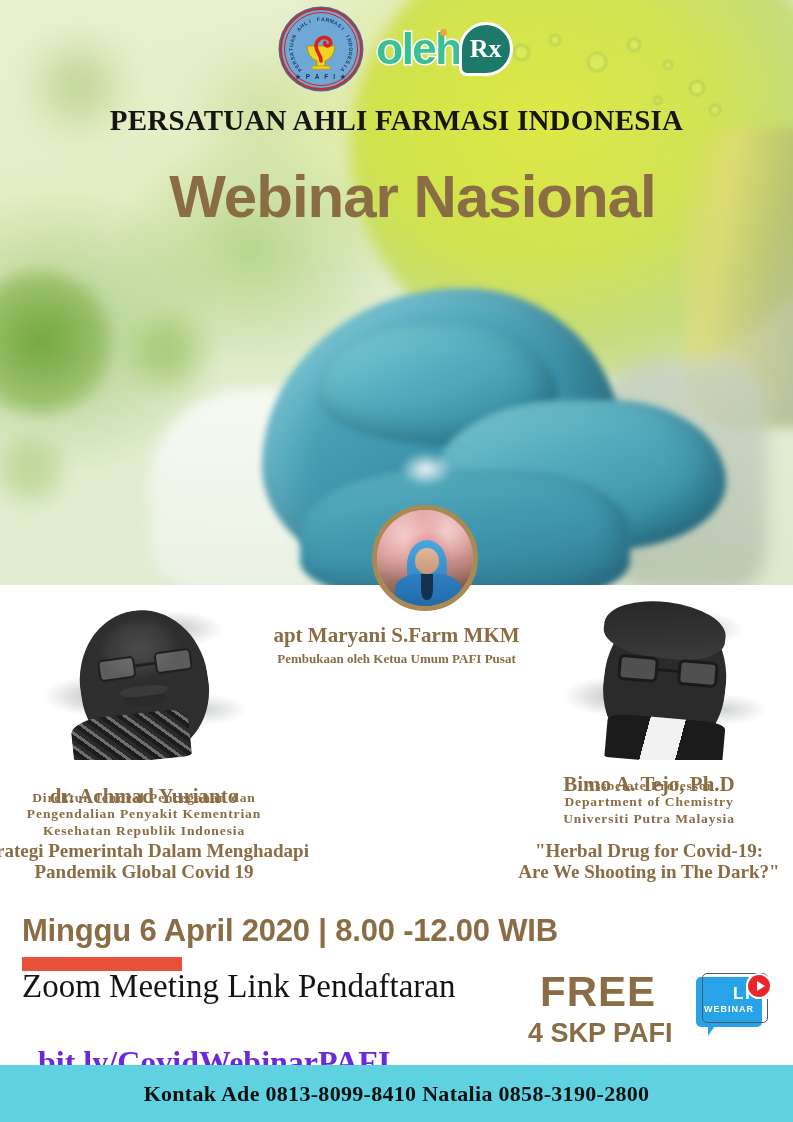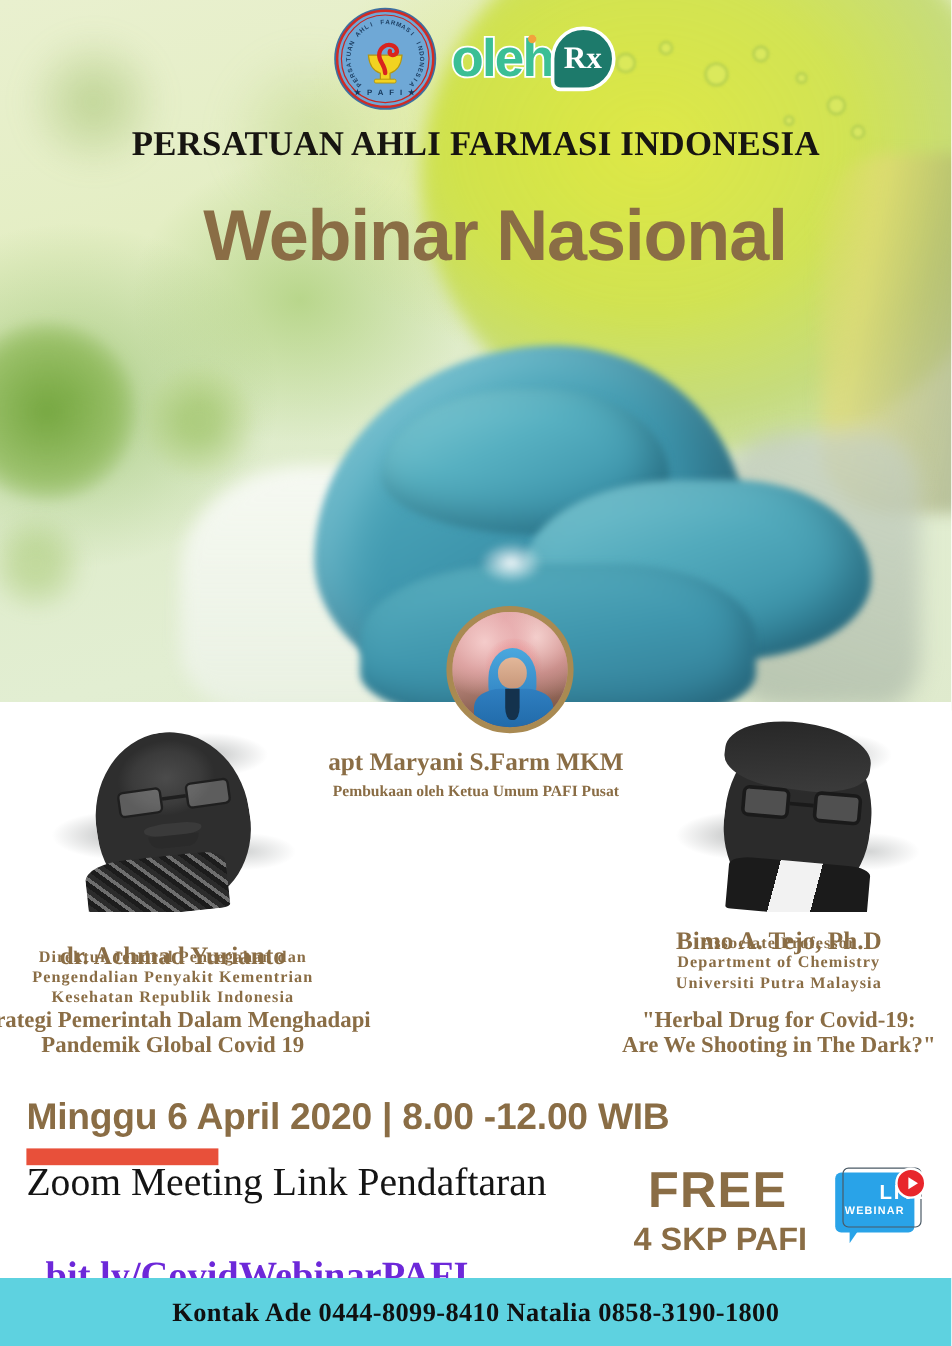--- a/index.html
+++ b/index.html
@@ -602,16 +602,16 @@
     <div class="lb-tail"></div>
     <div class="lb-outline"></div>
     <div class="lb-live">LIVE</div>
     <div class="lb-webinar">WEBINAR</div>
     <div class="lb-play">
         <i></i>
       </div>
   </div>
 
   <div class="footer">
-    <span class="footer-text">Kontak Ade 0444-8099-8410 Natalia 0858-3190-1800</span>
+    <span class="footer-text">Kontak Ade 0813-8099-8410 Natalia 0858-3190-2800</span>
   </div>
 
 </div>
 
 </body></html>

